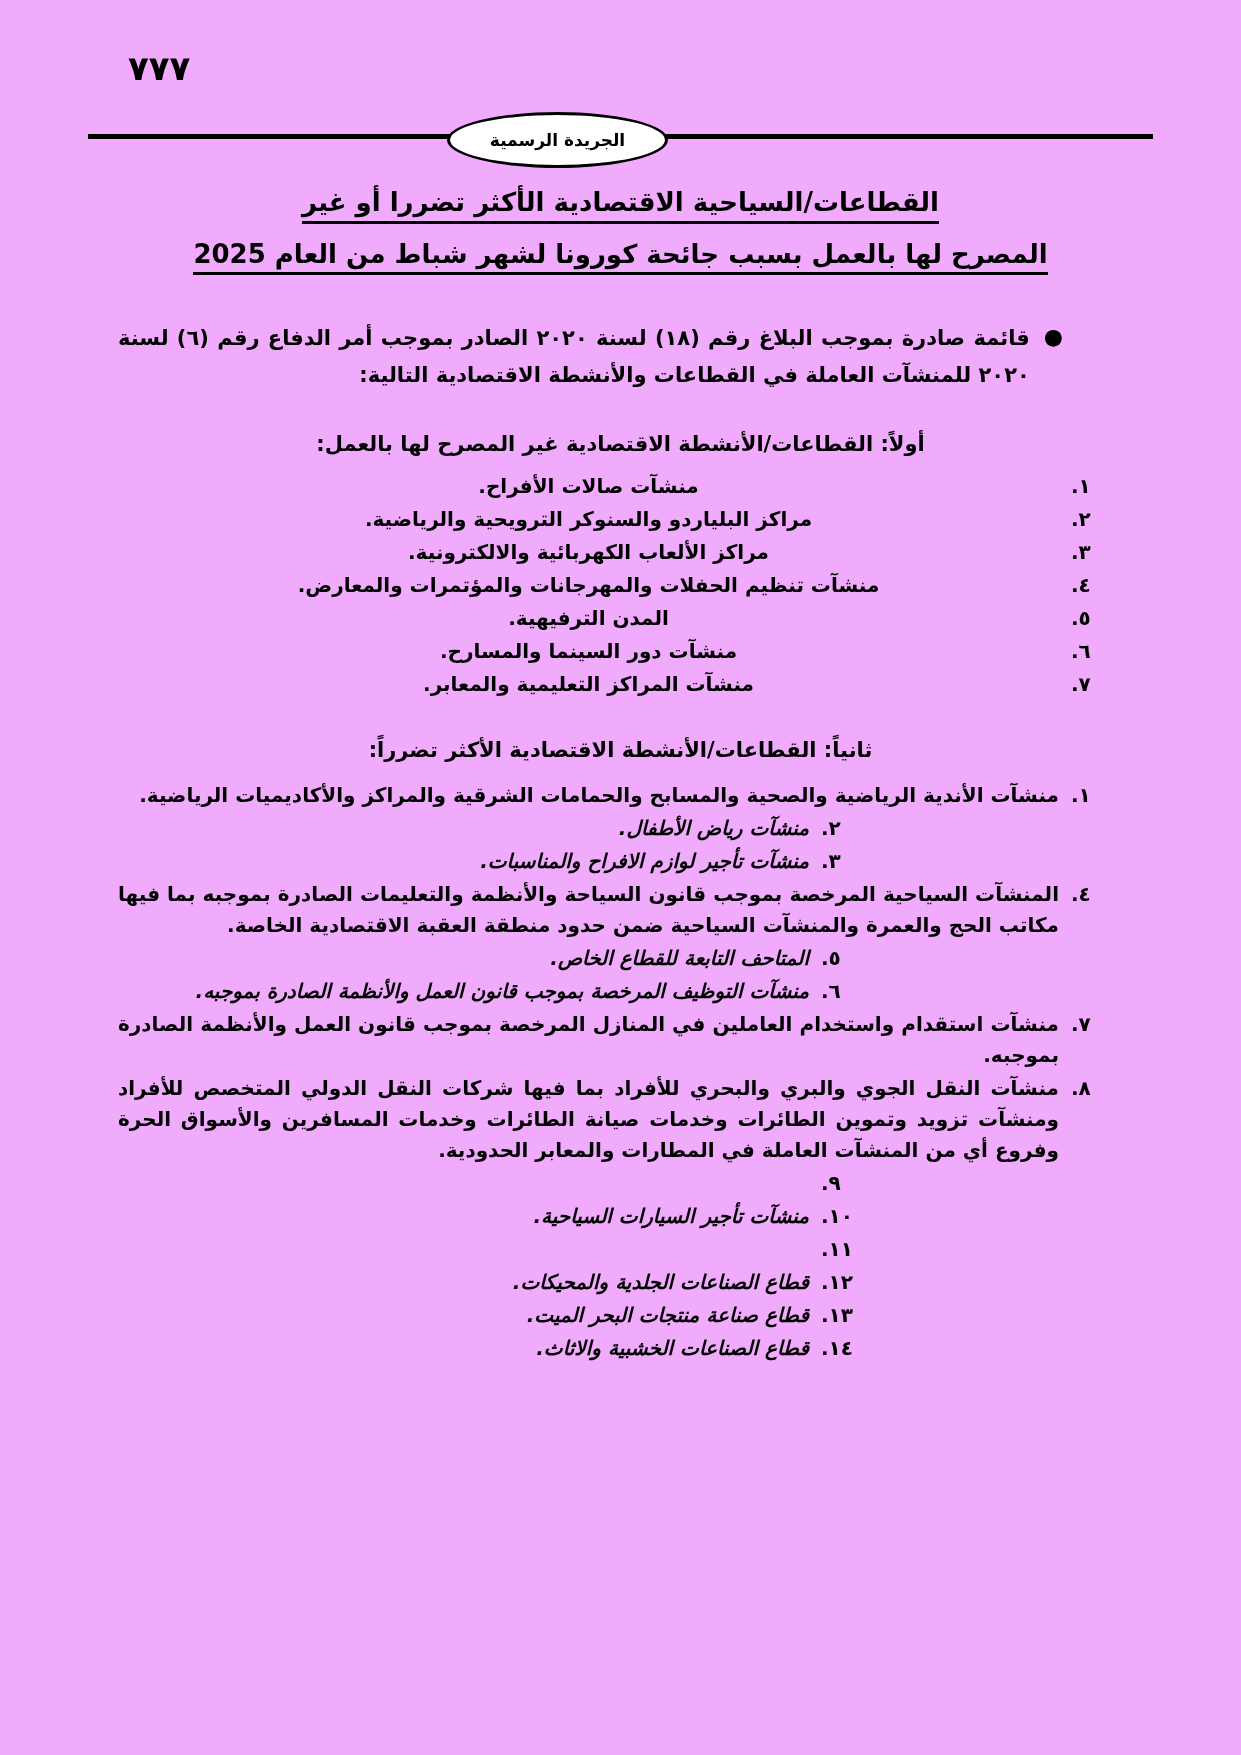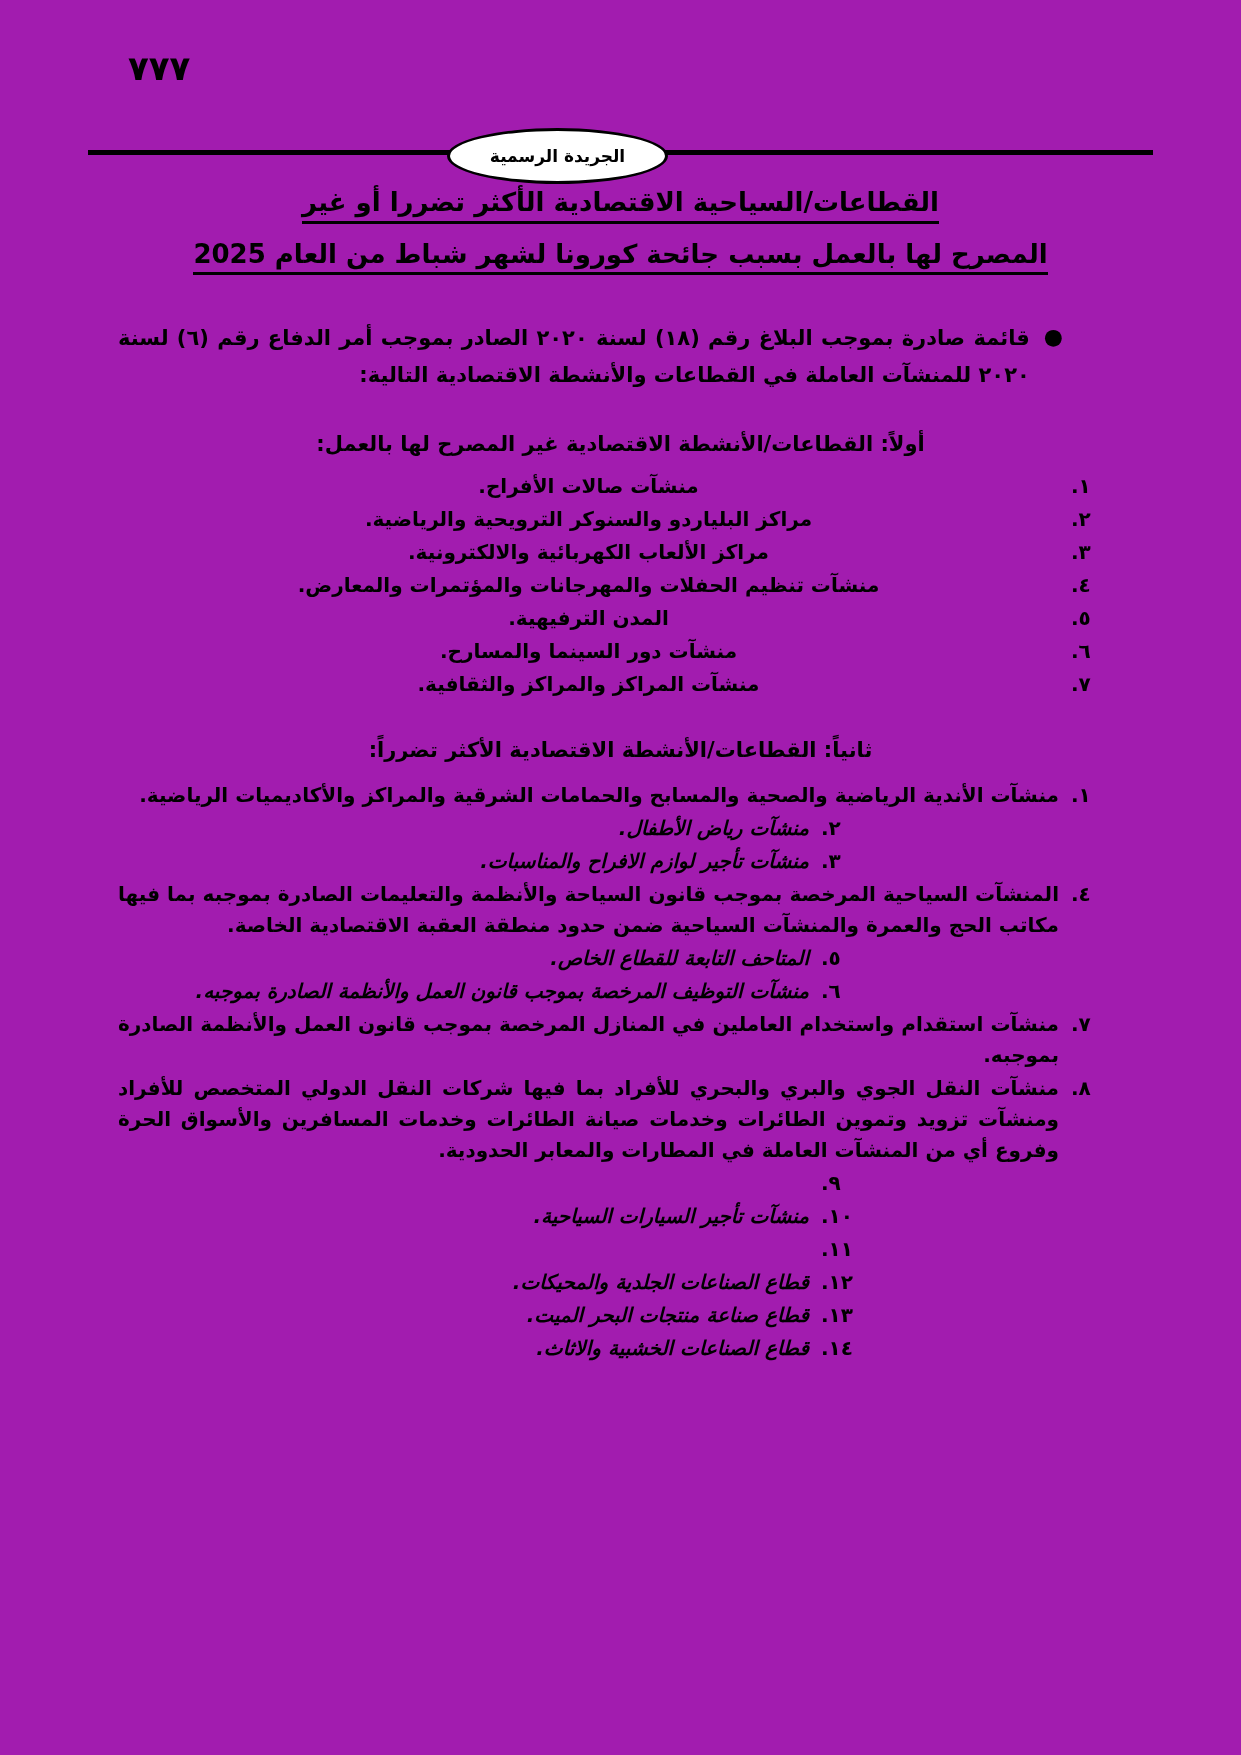--- a/index.html
+++ b/index.html
@@ -10,38 +10,38 @@
   }
   body {
     font-family: "DejaVu Sans", "Liberation Sans", sans-serif;
     color: #000000;
   }
   .page {
     position: relative;
     width: 1241px;
     height: 1755px;
     margin: 0 auto;
-    background: #a21caf;
+    background: #f0abfc;
     overflow: hidden;
     box-sizing: border-box;
   }
 
   
   .page-number {
     position: absolute;
     top: 48px;
     left: 128px;
     font-size: 34px;
     font-weight: bold;
     letter-spacing: 2px;
     font-family: "DejaVu Sans", sans-serif;
   }
   .header-rule-wrap {
     position: absolute;
-    top: 128px;
+    top: 112px;
     left: 88px;
     width: 1065px;
     height: 56px;
   }
   .header-rule {
     position: absolute;
     top: 22px;
     left: 0;
     width: 100%;
     height: 5px;
@@ -215,21 +215,21 @@
       <li>
           <span class="num">٥.</span>
           <span class="itxt">المدن الترفيهية.</span>
         </li>
       <li>
           <span class="num">٦.</span>
           <span class="itxt">منشآت دور السينما والمسارح.</span>
         </li>
       <li>
           <span class="num">٧.</span>
-          <span class="itxt">منشآت المراكز والمراكز والثقافية.</span>
+          <span class="itxt">منشآت المراكز التعليمية والمعابر.</span>
         </li>
     </ol>
 
     <div class="section-head s2">ثانياً: القطاعات/الأنشطة الاقتصادية الأكثر تضرراً:</div>
 
     <ol class="items list-two">
       <li>
           <span class="num">١.</span>
           <span class="itxt">منشآت الأندية الرياضية والصحية والمسابح والحمامات الشرقية والمراكز والأكاديميات الرياضية.</span>
         </li>

